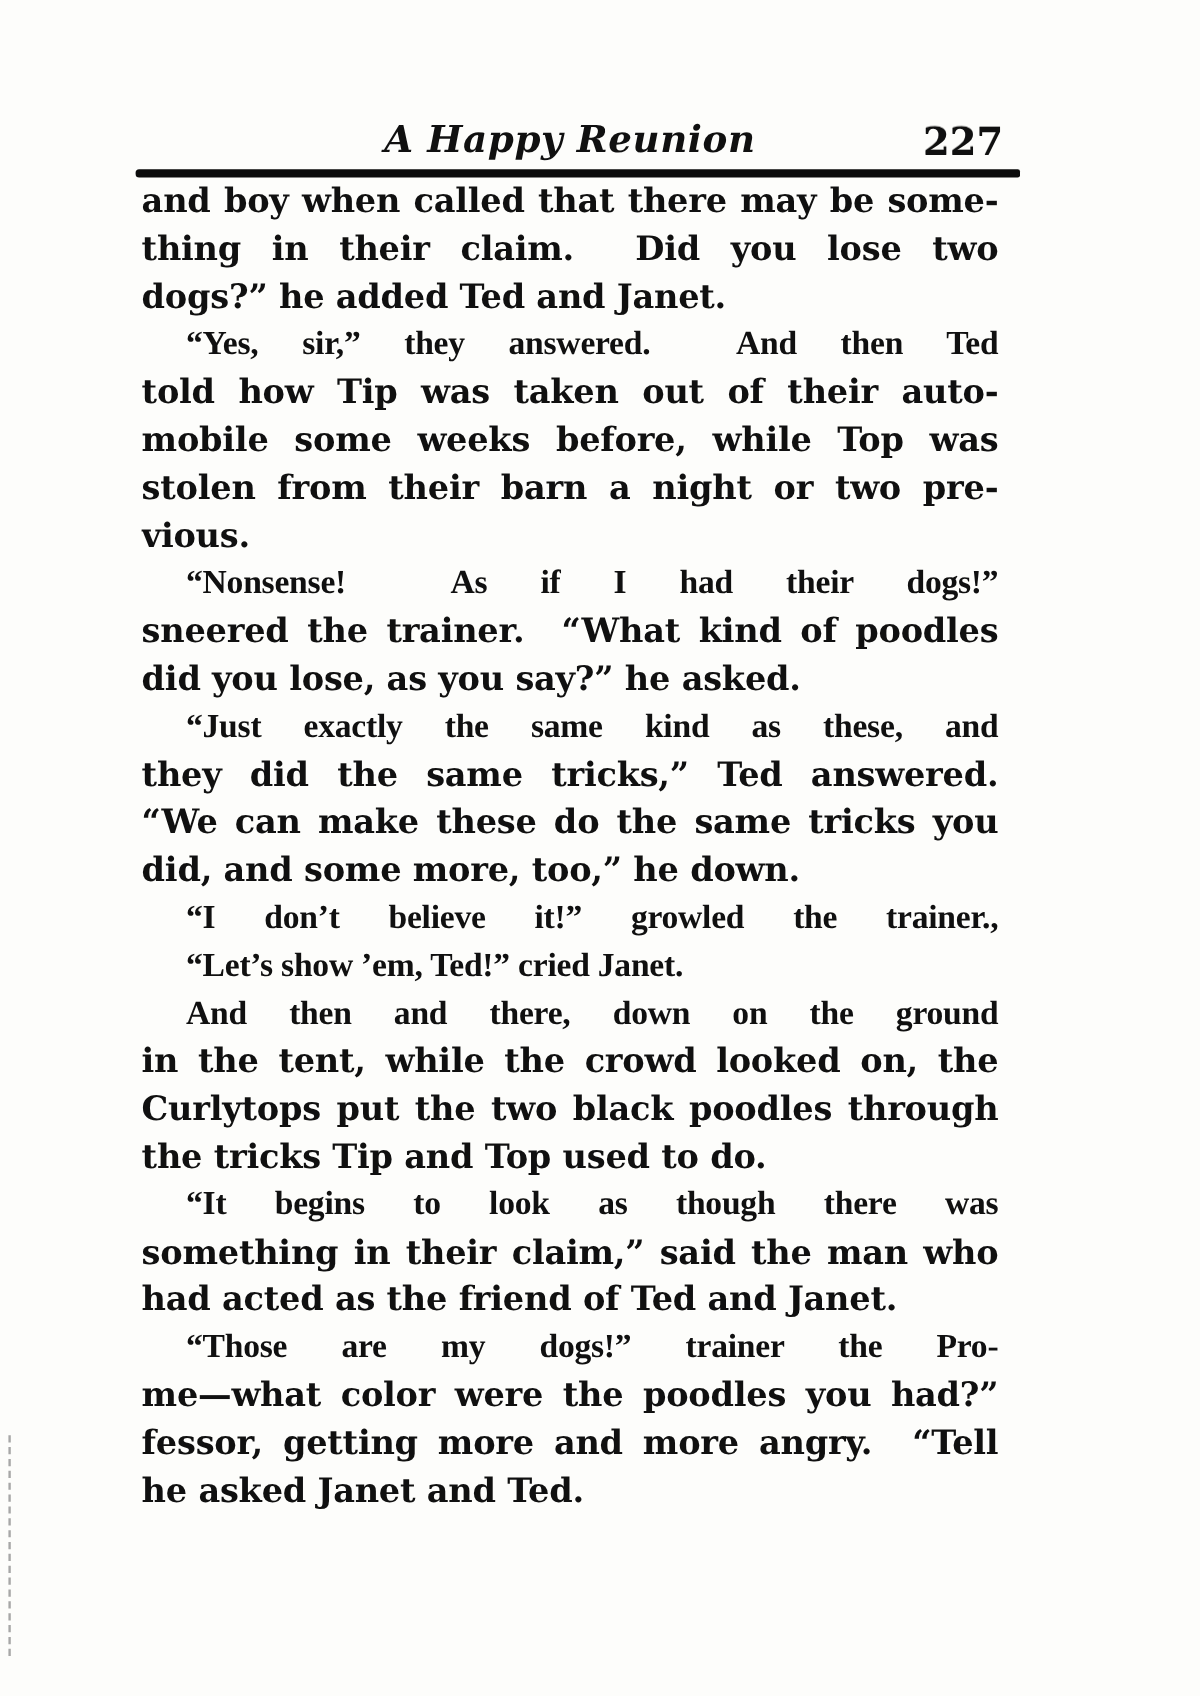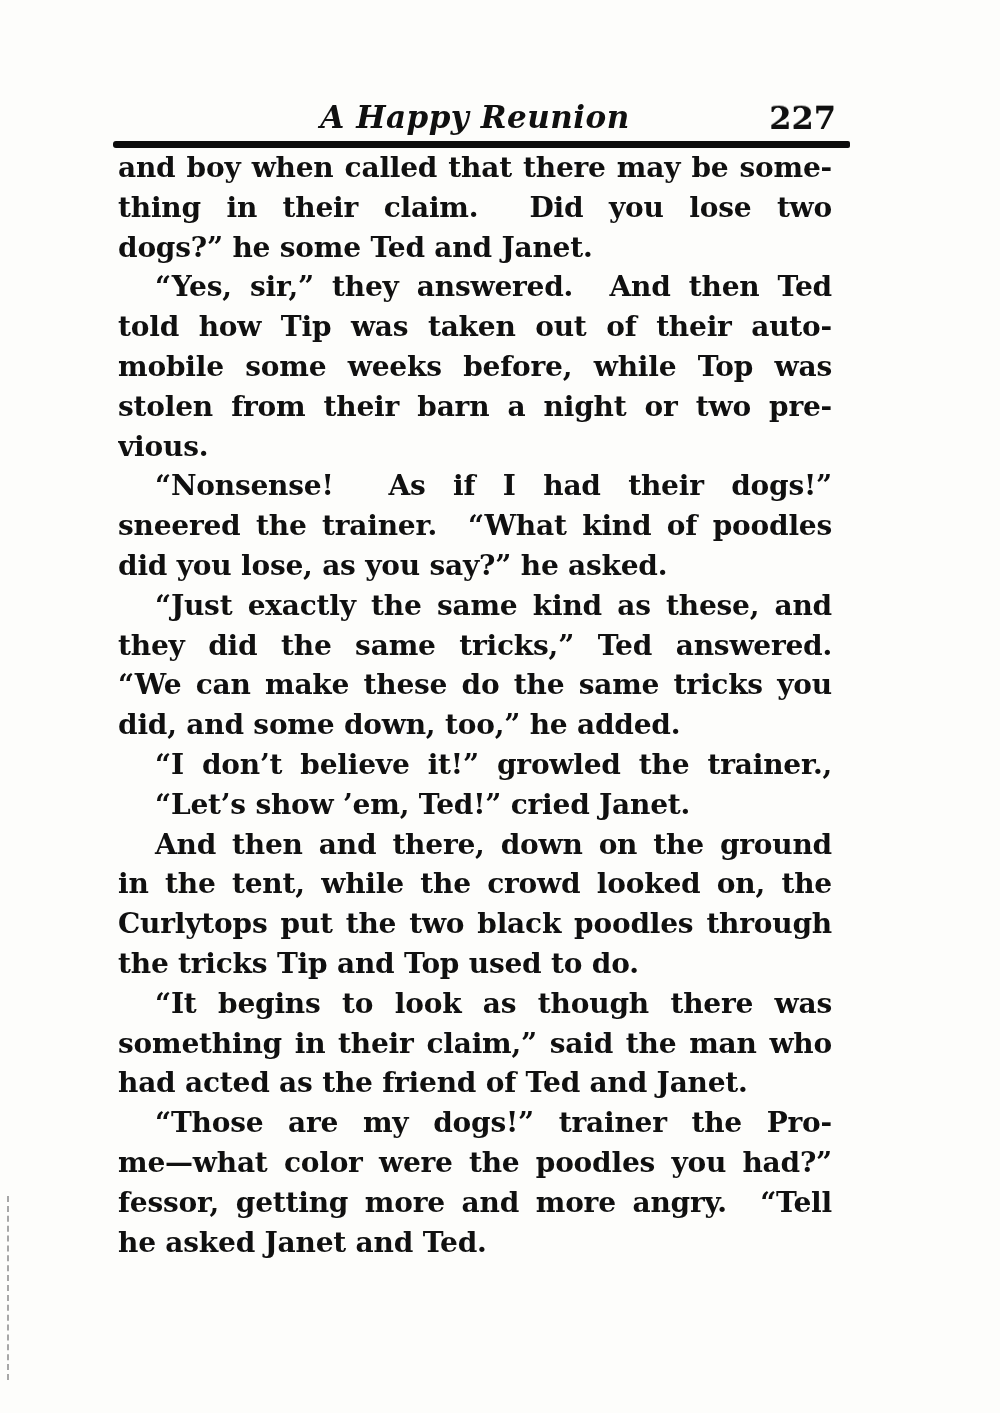--- a/index.html
+++ b/index.html
@@ -61,54 +61,54 @@
     font-size: 28px;
     font-weight: bold;
     letter-spacing: -0.2px;
     overflow: hidden;
     text-align: left;
   }
   .line.j {
     text-align: justify;
     text-align-last: justify;
   }
-  .line.in { padding-left: 37px; }
+  .line.in { padding-left: 37px; font-family: Liberation Serif, serif; }
   .scan-artifact-left {
     position: absolute;
     left: 7px; top: 1196px;
     height: 184px; width: 0;
     border-left: 2px dashed var(--artifact);
     opacity: 0.75;
   }
 </style>
 </head>
 <body>
 
 <div class="page">
   <div class="header">
     <span class="running-title">A Happy Reunion</span>
     <span class="page-number">227</span>
   </div>
   <div class="header-rule"></div>
   <div class="body-text">
       <div class="line j">and boy when called that there may be some-</div>
       <div class="line j">thing in their claim.&nbsp; Did you lose two</div>
-      <div class="line">dogs?” he some Ted and Janet.</div>
+      <div class="line">dogs?” he added Ted and Janet.</div>
       <div class="line j in">“Yes, sir,” they answered.&nbsp; And then Ted</div>
       <div class="line j">told how Tip was taken out of their auto-</div>
       <div class="line j">mobile some weeks before, while Top was</div>
       <div class="line j">stolen from their barn a night or two pre-</div>
       <div class="line">vious.</div>
       <div class="line j in">“Nonsense!&nbsp; As if I had their dogs!”</div>
       <div class="line j">sneered the trainer.&nbsp; “What kind of poodles</div>
       <div class="line">did you lose, as you say?” he asked.</div>
       <div class="line j in">“Just exactly the same kind as these, and</div>
       <div class="line j">they did the same tricks,” Ted answered.</div>
       <div class="line j">“We can make these do the same tricks you</div>
-      <div class="line">did, and some down, too,” he added.</div>
+      <div class="line">did, and some more, too,” he down.</div>
       <div class="line j in">“I don’t believe it!” growled the trainer.,</div>
       <div class="line in">“Let’s show ’em, Ted!” cried Janet.</div>
       <div class="line j in">And then and there, down on the ground</div>
       <div class="line j">in the tent, while the crowd looked on, the</div>
       <div class="line j">Curlytops put the two black poodles through</div>
       <div class="line">the tricks Tip and Top used to do.</div>
       <div class="line j in">“It begins to look as though there was</div>
       <div class="line j">something in their claim,” said the man who</div>
       <div class="line">had acted as the friend of Ted and Janet.</div>
       <div class="line j in">“Those are my dogs!” trainer the Pro-</div>

